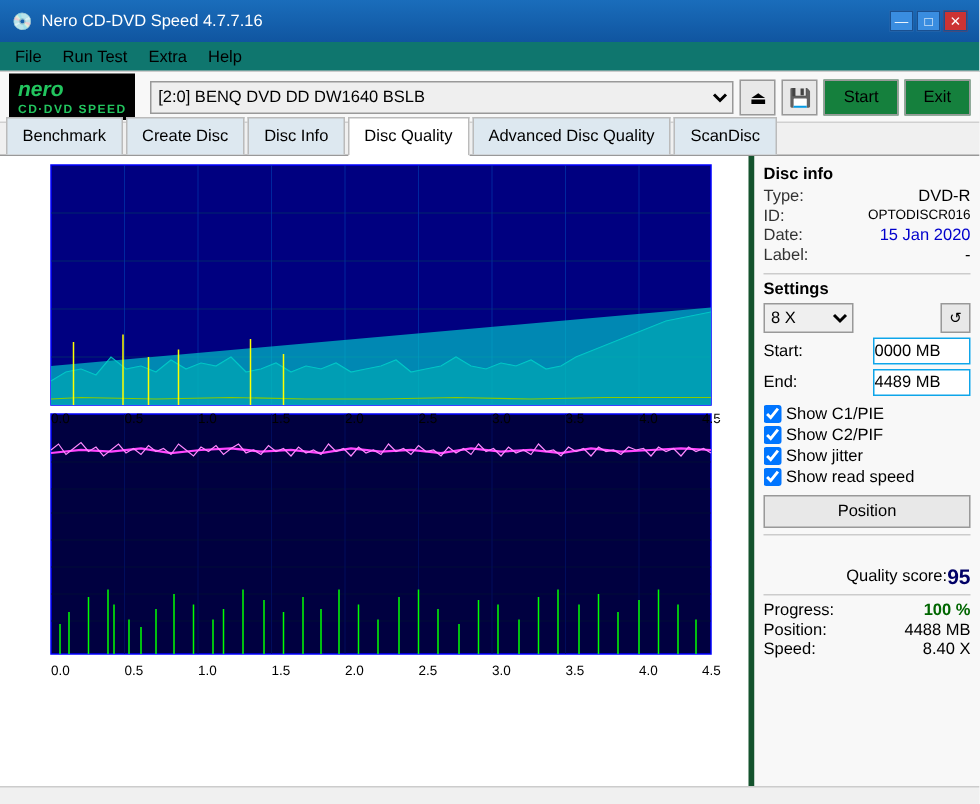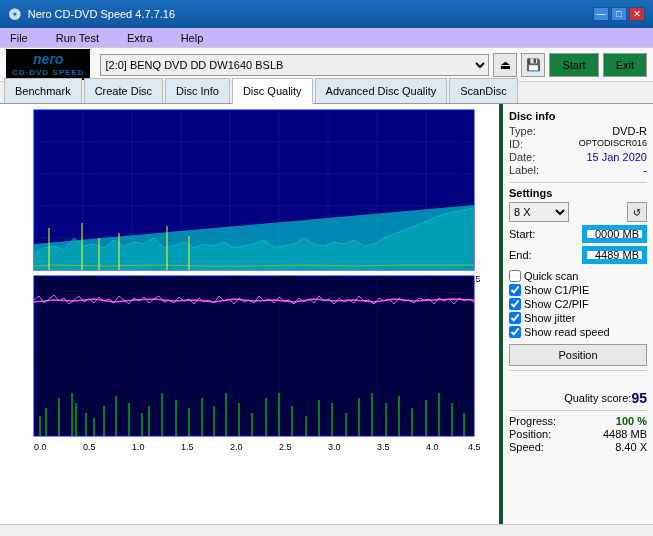--- a/index.html
+++ b/index.html
@@ -18,54 +18,53 @@
     .title-bar-left { display: flex; align-items: center; gap: 6px; font-size: 11px; }
     .title-bar-controls { display: flex; gap: 2px; }
     .title-btn {
       width: 16px; height: 14px; background: #3a8de0; border: 1px solid #1a5090;
       color: white; font-size: 9px; display: flex; align-items: center; justify-content: center;
       cursor: pointer;
     }
 
     
     .menu-bar {
-      background: #c4b5fd;
+      background: #0f766e;
       height: 20px;
       display: flex;
       align-items: center;
       padding: 0 4px;
       border-bottom: 1px solid #ccc;
-      gap: 16px;
+      gap: 2px;
     }
     .menu-item {
       padding: 1px 6px;
       font-size: 11px;
       cursor: pointer;
     }
 
     
     .toolbar {
       background: #f8f8f8;
       height: 34px;
       display: flex;
       align-items: center;
       padding: 0 6px;
       gap: 4px;
       border-bottom: 1px solid #d0d0d0;
     }
     .nero-logo {
       background: #000;
-      color: #0369a1;
+      color: #22c55e;
       padding: 2px 6px;
       font-size: 13px;
       font-weight: bold;
       margin-right: 6px;
       font-style: italic;
       line-height: 1.2;
-      text-align: center;
     }
     .nero-logo .sub { font-size: 8px; font-style: normal; letter-spacing: 1px; }
     .drive-select {
       flex: 1;
       height: 22px;
       font-size: 11px;
       border: 1px solid #999;
     }
     .toolbar-btn {
       height: 24px; padding: 0 12px;
@@ -155,21 +154,21 @@
     .rp-key { color: #333; }
     .rp-val { color: #000; font-weight: normal; }
     .rp-val.blue { color: #0000cc; }
 
     .rp-select {
       width: 60px; height: 20px; font-size: 11px;
       border: 1px solid #999;
     }
     .rp-input {
       width: 65px; height: 18px; font-size: 11px;
-      border: 5px solid #0ea5e9; text-align: right; padding-right: 3px;
+      border: 1px solid #0ea5e9; text-align: left; padding-right: 3px;
     }
     .rp-field-row { display: flex; align-items: center; justify-content: space-between; margin-bottom: 3px; }
     .rp-field-label { font-size: 11px; }
 
     .checkbox-row { display: flex; align-items: center; gap: 3px; margin-bottom: 2px; }
     .checkbox-row input { width: 12px; height: 12px; }
 
     .advanced-btn {
       width: 100%; height: 22px; background: #e8e8e8;
       border: 1px solid #999; cursor: pointer; font-size: 11px;
@@ -414,24 +413,20 @@
         <input class="rp-input" type="text" value="0000 MB" style="">
       </div>
       <div class="rp-field-row">
         <span class="rp-field-label">End:</span>
         <input class="rp-input" type="text" value="4489 MB" style="">
       </div>
     </div>
 
     
     <div class="checkbox-row">
-      <input type="checkbox" style="">
-      <span>Quick scan</span>
-    </div>
-    <div class="checkbox-row">
       <input type="checkbox" checked="" style="">
       <span>Show C1/PIE</span>
     </div>
     <div class="checkbox-row">
       <input type="checkbox" checked="" style="">
       <span>Show C2/PIF</span>
     </div>
     <div class="checkbox-row">
       <input type="checkbox" checked="" style="">
       <span>Show jitter</span>

